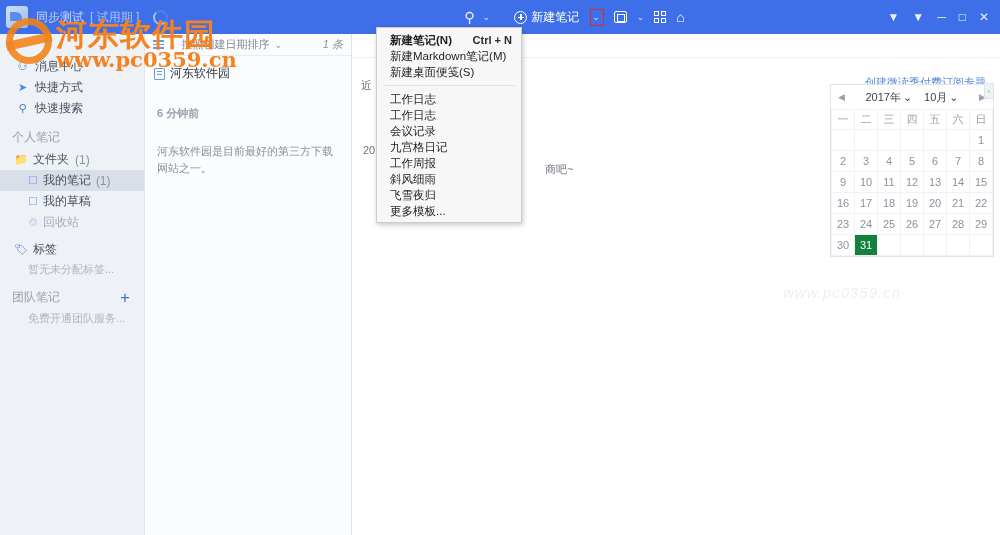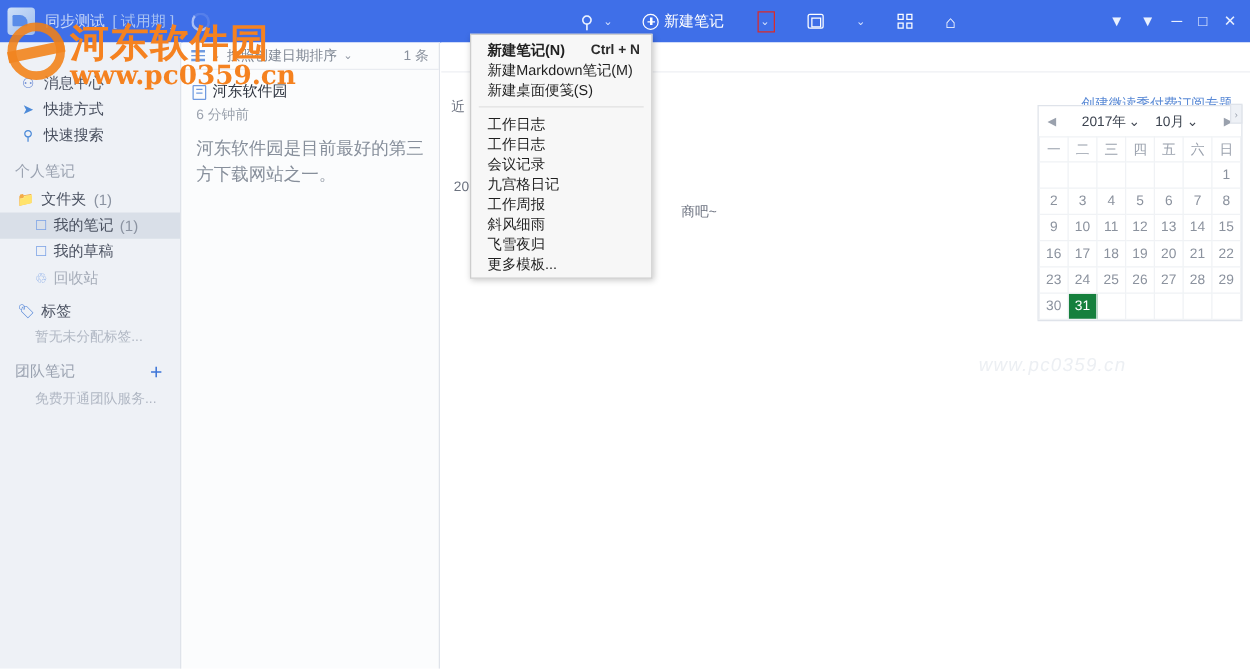--- a/index.html
+++ b/index.html
@@ -37,21 +37,21 @@
     border-right-color: rgba(255,255,255,.12);
   }
   .tb-searchwrap {
     margin-left: auto; display: flex; align-items: center; gap: 8px;
     color: #eaf1ff;
   }
   .tb-icon { font-size: 14px; color: #eef4ff; cursor: default; }
   .tb-chev { font-size: 9px; color: #dbe6ff; }
 
   .tb-tools {
-    display: flex; align-items: center; gap: 26px;
+    display: flex; align-items: center; gap: 10px;
     margin-left: 24px; color: #fff;
   }
   .newnote-btn {
     display: flex; align-items: center; gap: 4px;
     font-size: 12px; color: #ffffff; position: relative;
   }
   .plus-circle {
     width: 13px; height: 13px; border: 1.4px solid #ffffff; border-radius: 50%;
     position: relative;
   }
@@ -111,32 +111,32 @@
     position: absolute; left: 146px; top: 34px; width: 206px; height: 501px;
     background: #fbfcfd; border-right: 1px solid #dfe3ea;
   }
   .nl-bar {
     height: 22px; display:flex; align-items:center; gap:5px;
     padding: 0 8px 0 7px; font-size: 11px; color: #7f8794;
     border-bottom: 1px solid #e9ecf1;
   }
   .nl-lines { display:flex; flex-direction:column; gap:2px; }
   .nl-lines i { display:block; width:11px; height:1.5px; background:#6f9ae0; }
-  .nl-count { margin-left: auto; font-size: 11px; color:#8a919d; }
+  .nl-count { margin-left: auto; font-size: 11px; color:#8a919d;font-style:italic; }
   .nl-item { padding: 9px 10px 10px 8px; background:#fbfcfd; }
   .nl-title { display:flex; align-items:center; gap:5px; font-size:12px; color:#2f3540; }
   .nl-doc {
     width:11px; height:12px; border:1.3px solid #6f9ae0; border-radius:1px; position:relative; flex:none;
   }
   .nl-doc::after{
     content:""; position:absolute; left:2px; top:2.5px; width:5px; height:1px;
     background:#6f9ae0; box-shadow: 0 3px 0 #6f9ae0;
   }
-  .nl-time { font-size:11px; color:#9aa1ad; margin:2px 0 0 3px; }
-  .nl-snippet { font-size:14px; color:#878f9b; margin-top:9px; margin-left:3px; line-height:1.5; }
+  .nl-time { font-size:11px; color:#9aa1ad; margin:24px 0 0 3px;font-weight:bold; }
+  .nl-snippet { font-size:11px; color:#878f9b; margin-top:22px; margin-left:3px; line-height:1.5; }
 
   
   .editor {
     position:absolute; left: 353px; top: 34px; right: 0; height: 501px; background:#fff;
   }
   .ed-toolrow { height: 24px; border-bottom: 1px solid #eef0f4; }
   .ed-fragment { position:absolute; font-size:11px; color:#6d7380; }
   .promo {
     position:absolute; right: 14px; top: 41px; font-size: 11px; color:#5a8ad6;
   }

